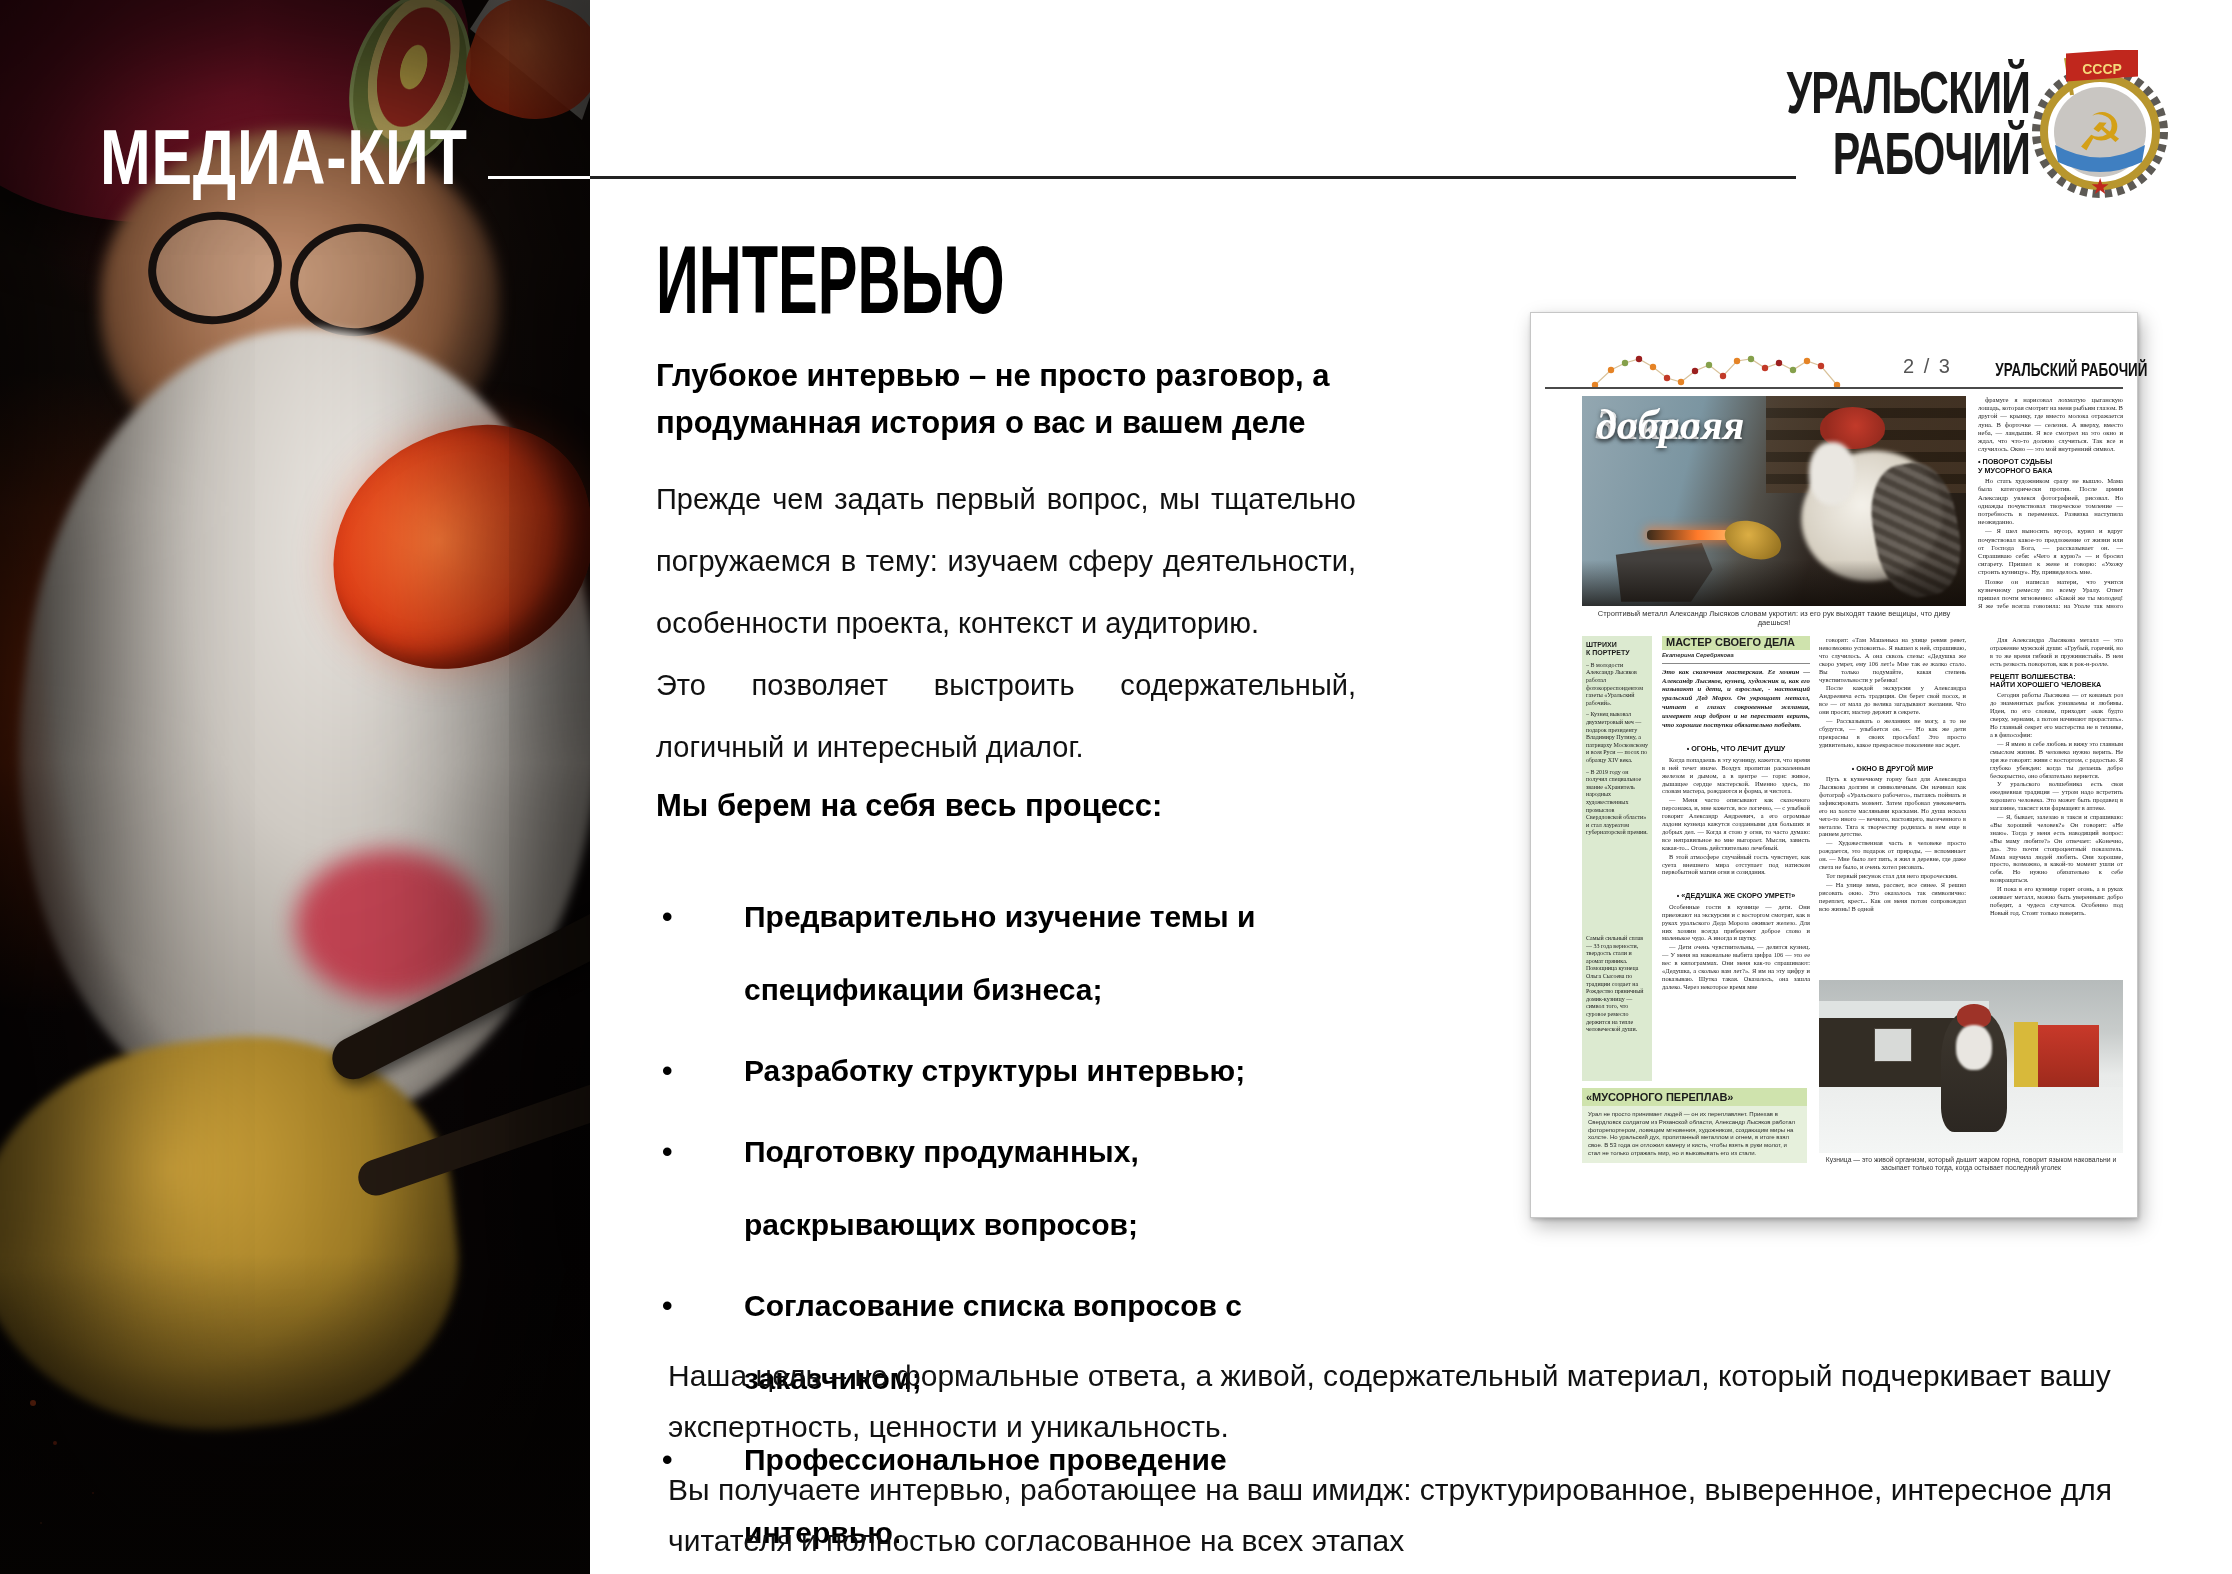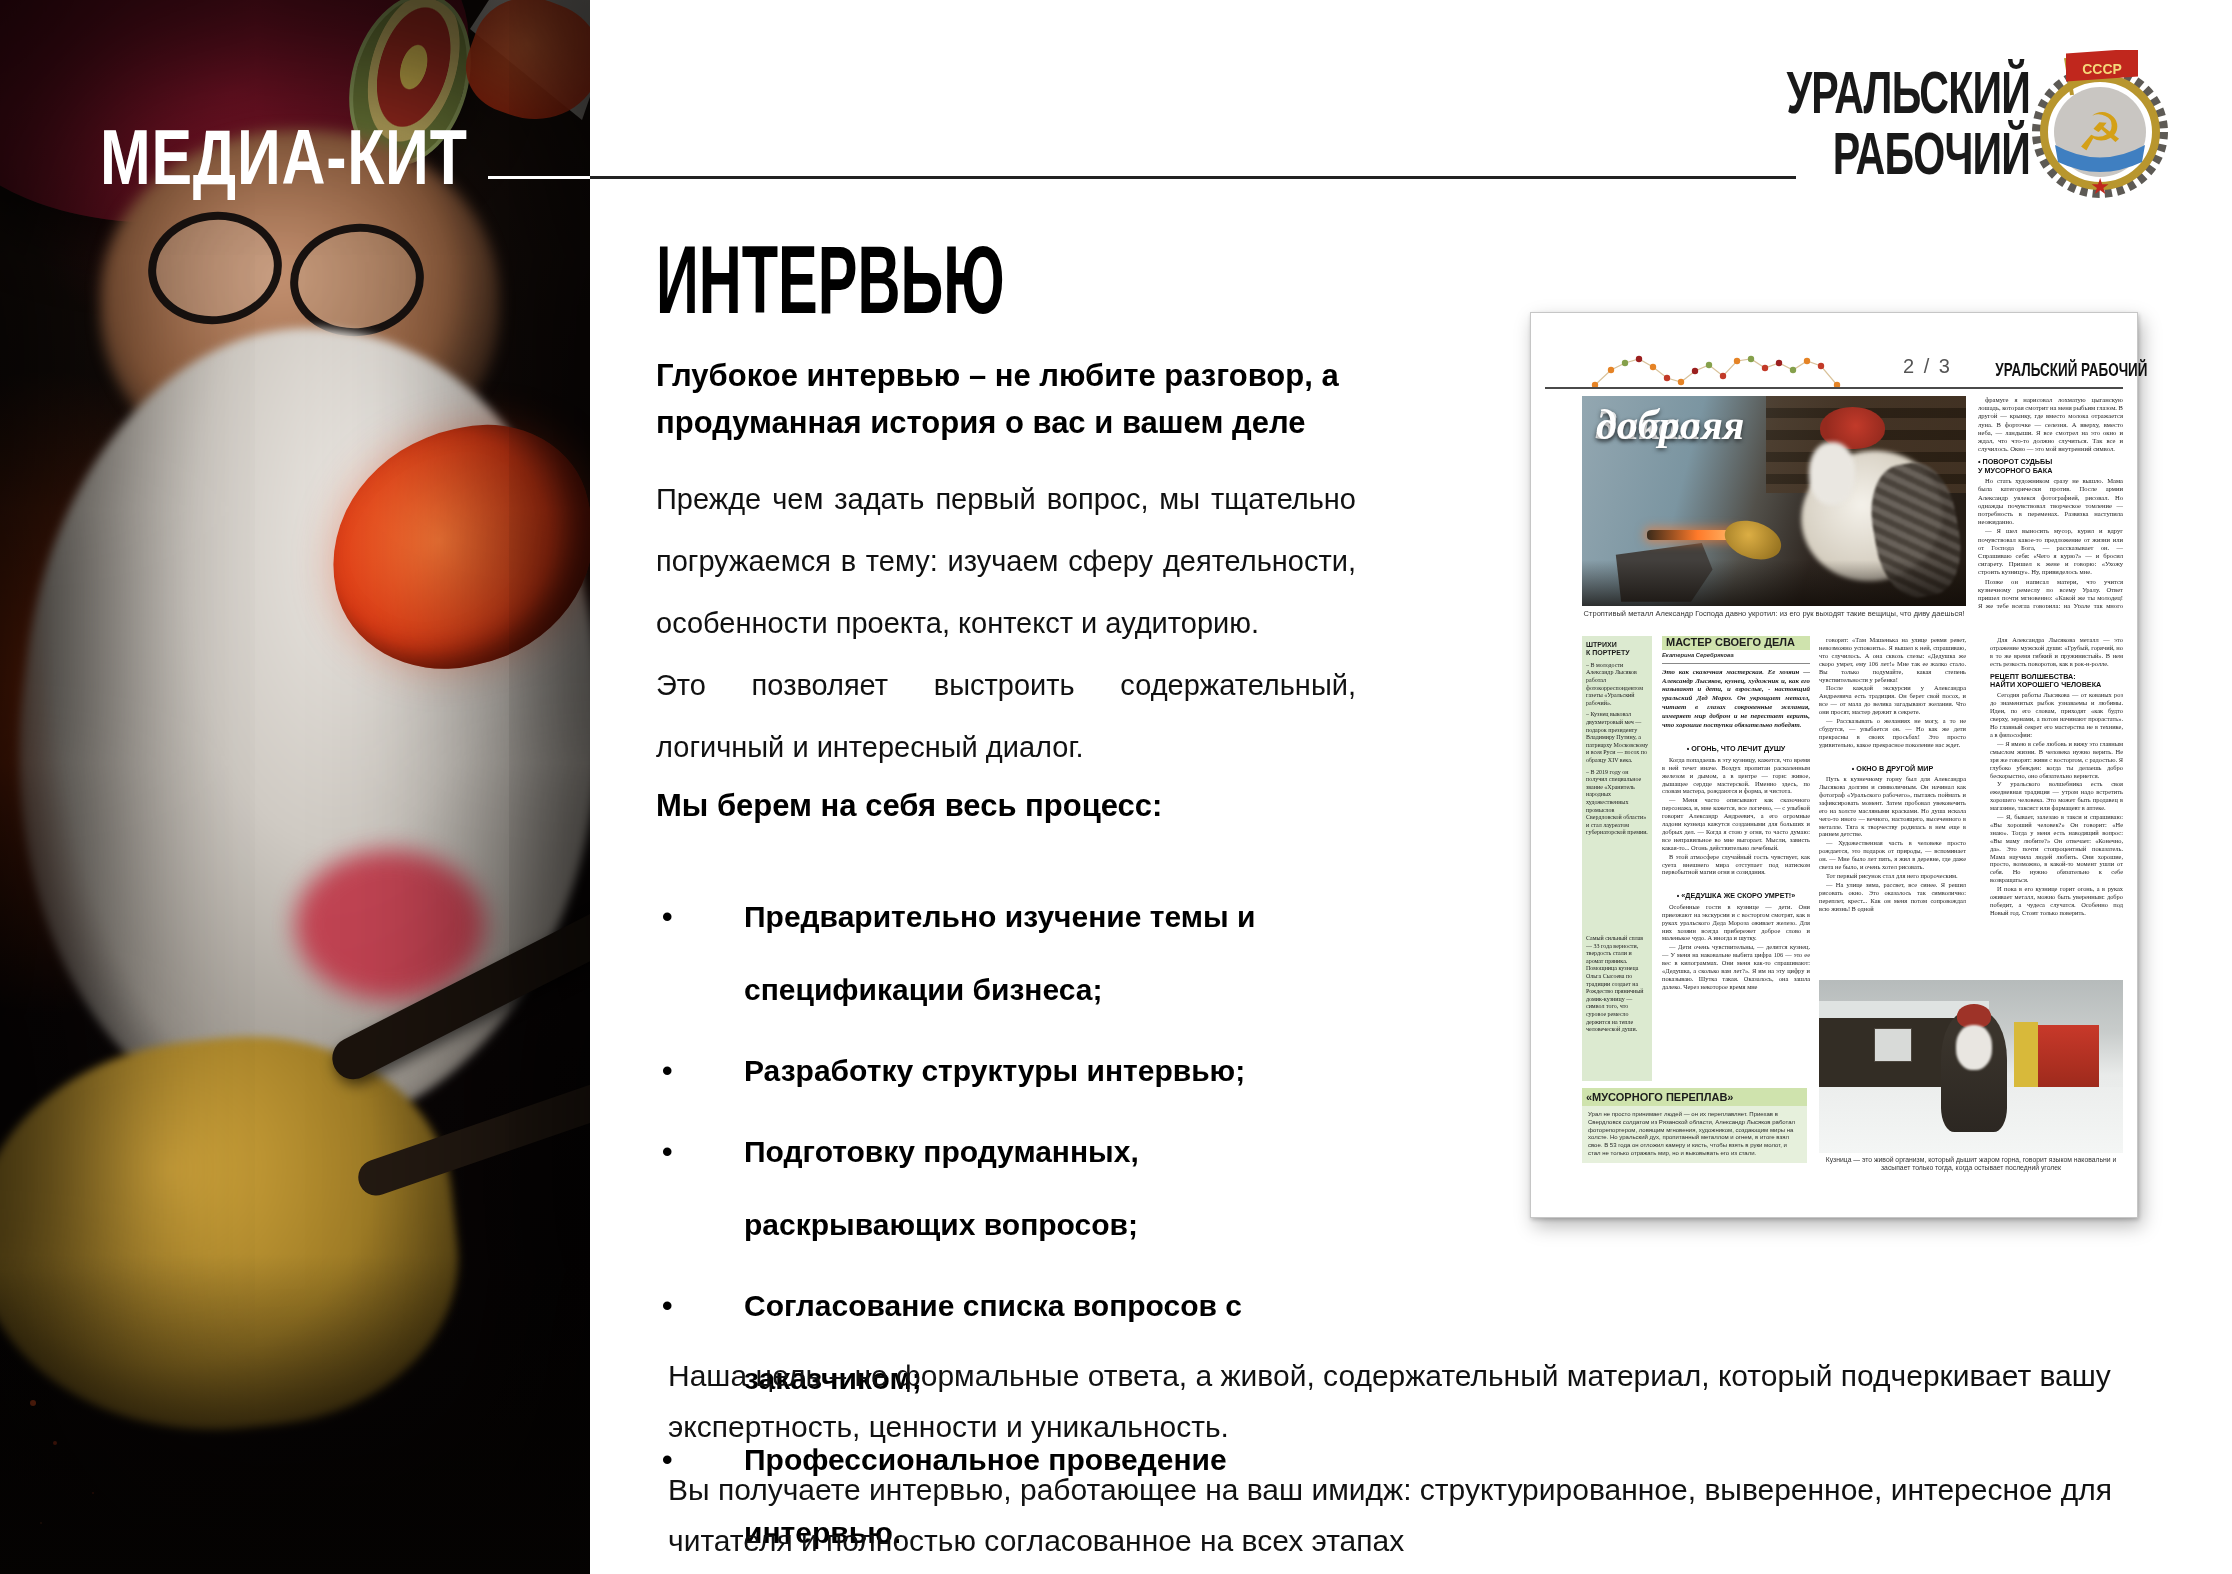--- a/index.html
+++ b/index.html
@@ -168,21 +168,21 @@
   <ellipse cx="70" cy="82" rx="46" ry="45" fill="#c9c6c2"></ellipse>
   <path d="M25 95 Q70 120 115 95 L112 112 Q70 132 28 112 Z" fill="#3f7fc1"></path>
   <text x="70" y="100" text-anchor="middle" font-size="52" fill="#d4a017" font-family="DejaVu Sans, sans-serif">☭</text>
   <line x1="42" y1="45" x2="36" y2="8" stroke="#b8962e" stroke-width="4"></line>
   <rect x="36" y="6" width="72" height="28" fill="#c0271d" transform="skewY(-4)"></rect>
   <text x="72" y="24" text-anchor="middle" font-size="14" font-weight="bold" fill="#f5d87a" font-family="Liberation Sans, sans-serif">СССР</text>
   <text x="70" y="144" text-anchor="middle" font-size="22" fill="#c0271d" font-family="DejaVu Sans, sans-serif">★</text>
 </svg>
 
 <div class="abs h1">ИНТЕРВЬЮ</div>
-<div class="abs subtitle">Глубокое интервью – не любите разговор, а продуманная история о вас и вашем деле</div>
+<div class="abs subtitle">Глубокое интервью – не просто разговор, а продуманная история о вас и вашем деле</div>
 <div class="abs para">
   <p>Прежде чем задать первый вопрос, мы тщательно погружаемся в тему: изучаем сферу деятельности, особенности проекта, контекст и аудиторию.</p>
   <p>Это позволяет выстроить содержательный, логичный и интересный диалог.</p>
 </div>
 <div class="abs process">Мы берем на себя весь процесс:</div>
 <div class="abs bullets">
   <ul>
     <li>Предварительно изучение темы и спецификации бизнеса;</li>
     <li>Разработку структуры интервью;</li>
     <li>Подготовку продуманных, раскрывающих вопросов;</li>
@@ -231,21 +231,21 @@
     <div class="np-beard2"></div>
     <div class="np-anvil"></div>
     <div class="np-hot"></div>
     <div class="np-glove2"></div>
     <div class="np-pbottom"></div>
     <div class="np-headline">
       <div>Закаляя</div>
       <div>добро</div>
     </div>
   </div>
-  <div class="abs np-caption">Строптивый металл Александр Господа давно укротил: из его рук выходят такие вещицы, что диву даешься!</div>
+  <div class="abs np-caption">Строптивый металл Александр Лысяков словам укротил: из его рук выходят такие вещицы, что диву даешься!</div>
 
   <div class="abs np-coltop np-col np-serif">
     <p>фрамуге я нарисовал лохматую цыганскую лошадь, которая смотрит на меня рыбьим глазом. В другой — крынку, где вместо молока отражается луна. В форточке — селезня. А вверху, вместо неба, — ландыши. Я все смотрел на это окно и ждал, что что-то должно случиться. Так все и случилось. Окно — это мой внутренний символ.</p>
     <div class="np-sec">• ПОВОРОТ СУДЬБЫ
 У МУСОРНОГО БАКА</div>
     <p>Но стать художником сразу не вышло. Мама была категорически против. После армии Александр увлекся фотографией, рисовал. Но однажды почувствовал творческое томление — потребность в переменах. Развязка наступила неожиданно.</p>
     <p>— Я шел выносить мусор, курил и вдруг почувствовал какое-то предложение от жизни или от Господа Бога, — рассказывает он. — Спрашиваю себя: «Чего я курю?» — и бросил сигарету. Пришел к жене и говорю: «Ухожу строить кузницу». Ну, привиделось мне.</p>
     <p>Позже он написал матери, что учится кузнечному ремеслу по всему Уралу. Ответ пришел почти мгновенно: «Какой же ты молодец! Я же тебе всегда говорила: на Урале так много заводов, а ты — какие-то художники!»</p>
   </div>
 

